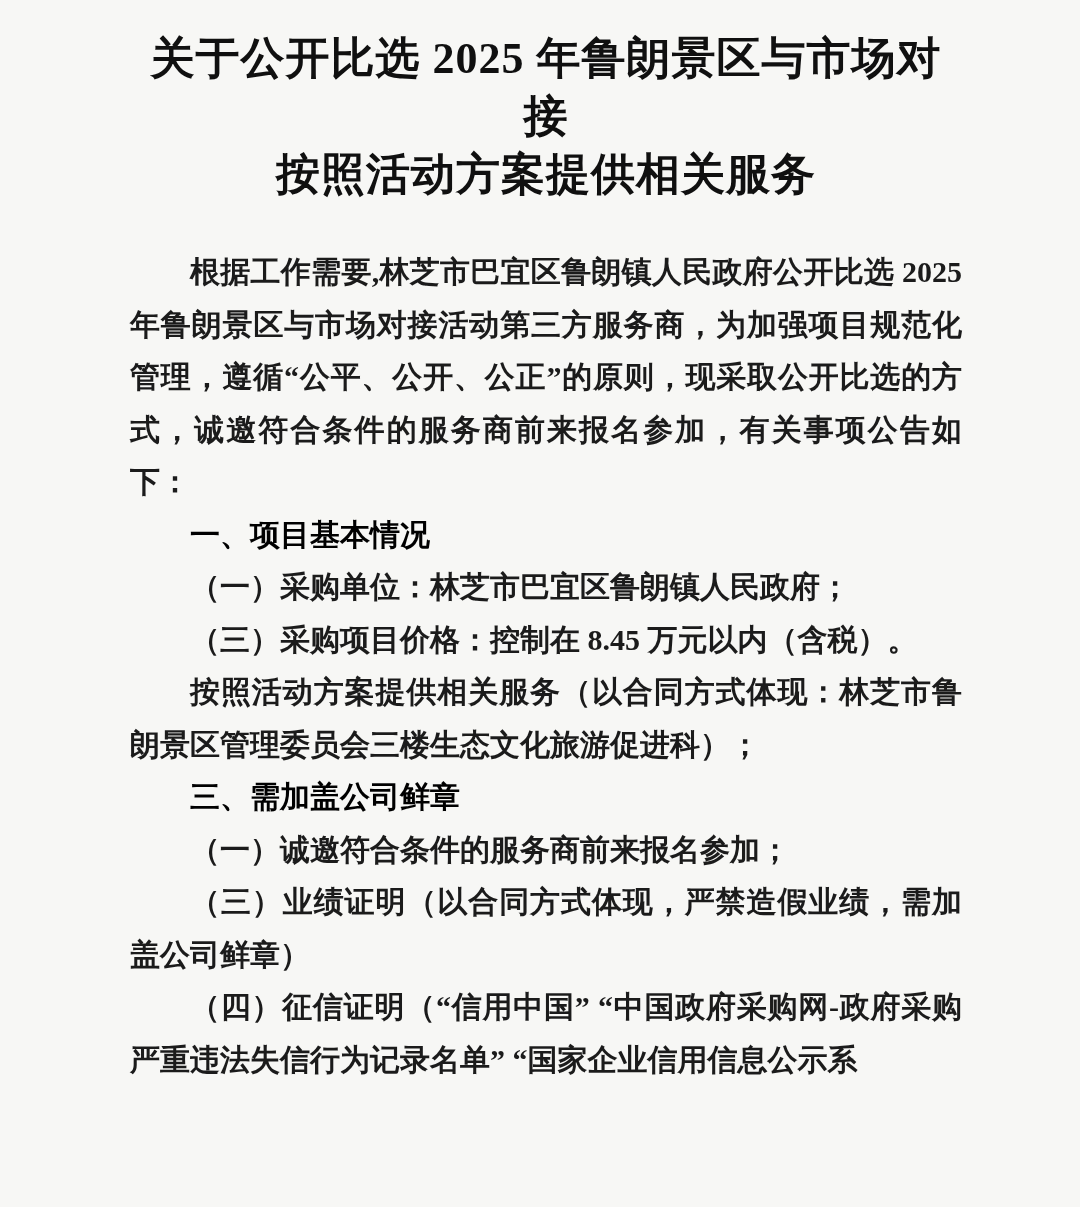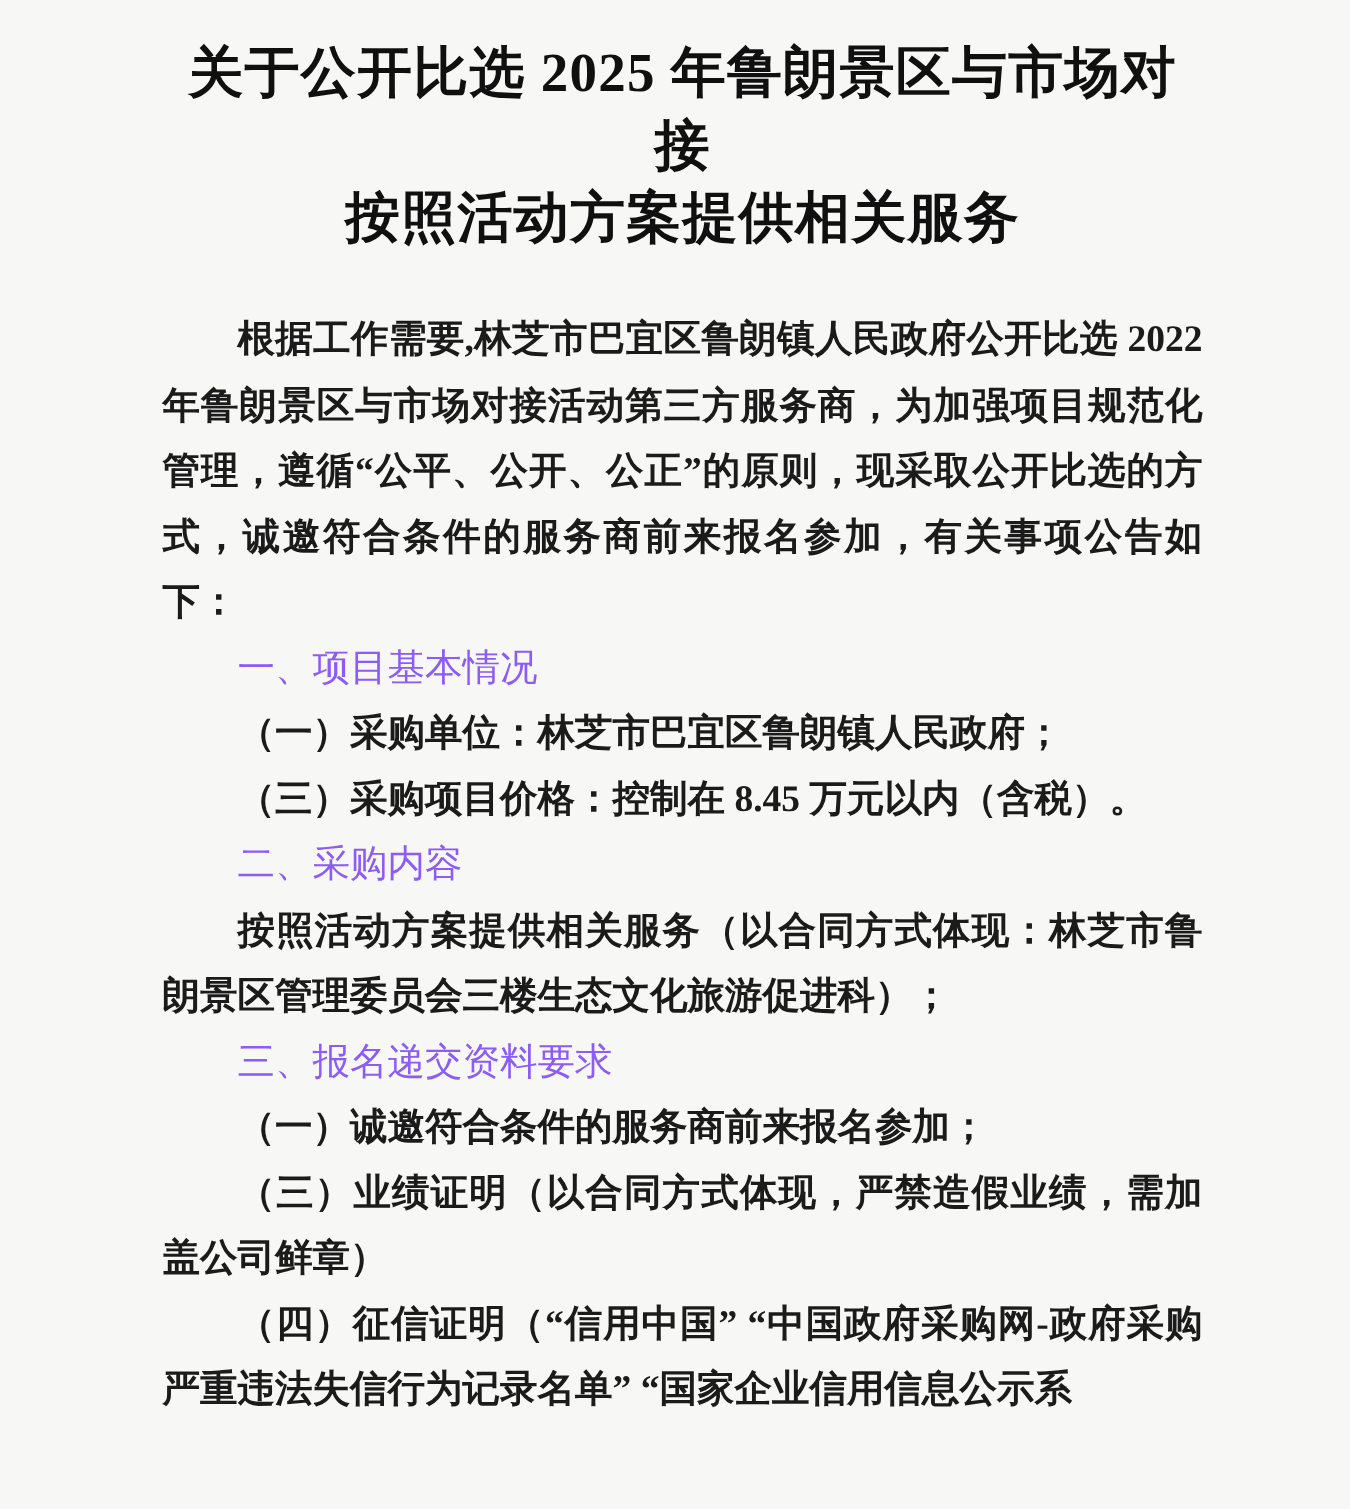--- a/index.html
+++ b/index.html
@@ -41,37 +41,36 @@
     font-weight: 700;
     text-align: justify;
   }
   .para {
     margin: 0;
     text-indent: 2em;
     word-break: break-all;
   }
   .heading {
     font-family: "Liberation Sans", "DejaVu Sans", sans-serif;
-    font-weight: 400;
-    color: #8b5cf6;
+    font-weight: 700;
+    color: #000000;
   }
 </style>
 </head>
 <body>
 
 <div class="page">
   <h1 class="doc-title">
     <span class="title-line">关于公开比选 2025 年鲁朗景区与市场对接</span>
     <span class="title-line">按照活动方案提供相关服务</span>
   </h1>
   <div class="doc-body">
-    <p class="para">根据工作需要,林芝市巴宜区鲁朗镇人民政府公开比选 2022 年鲁朗景区与市场对接活动第三方服务商，为加强项目规范化管理，遵循“公平、公开、公正”的原则，现采取公开比选的方式，诚邀符合条件的服务商前来报名参加，有关事项公告如下：</p>
+    <p class="para">根据工作需要,林芝市巴宜区鲁朗镇人民政府公开比选 2025 年鲁朗景区与市场对接活动第三方服务商，为加强项目规范化管理，遵循“公平、公开、公正”的原则，现采取公开比选的方式，诚邀符合条件的服务商前来报名参加，有关事项公告如下：</p>
     <p class="para heading">一、项目基本情况</p>
     <p class="para">（一）采购单位：林芝市巴宜区鲁朗镇人民政府；</p>
     <p class="para">（三）采购项目价格：控制在 8.45 万元以内（含税）。</p>
-    <p class="para heading">二、采购内容</p>
     <p class="para">按照活动方案提供相关服务（以合同方式体现：林芝市鲁朗景区管理委员会三楼生态文化旅游促进科）；</p>
-    <p class="para heading">三、报名递交资料要求</p>
+    <p class="para heading">三、需加盖公司鲜章</p>
     <p class="para">（一）诚邀符合条件的服务商前来报名参加；</p>
     <p class="para">（三）业绩证明（以合同方式体现，严禁造假业绩，需加盖公司鲜章）</p>
     <p class="para">（四）征信证明（“信用中国” “中国政府采购网-政府采购严重违法失信行为记录名单” “国家企业信用信息公示系</p>
   </div>
 </div>
 
 </body></html>

